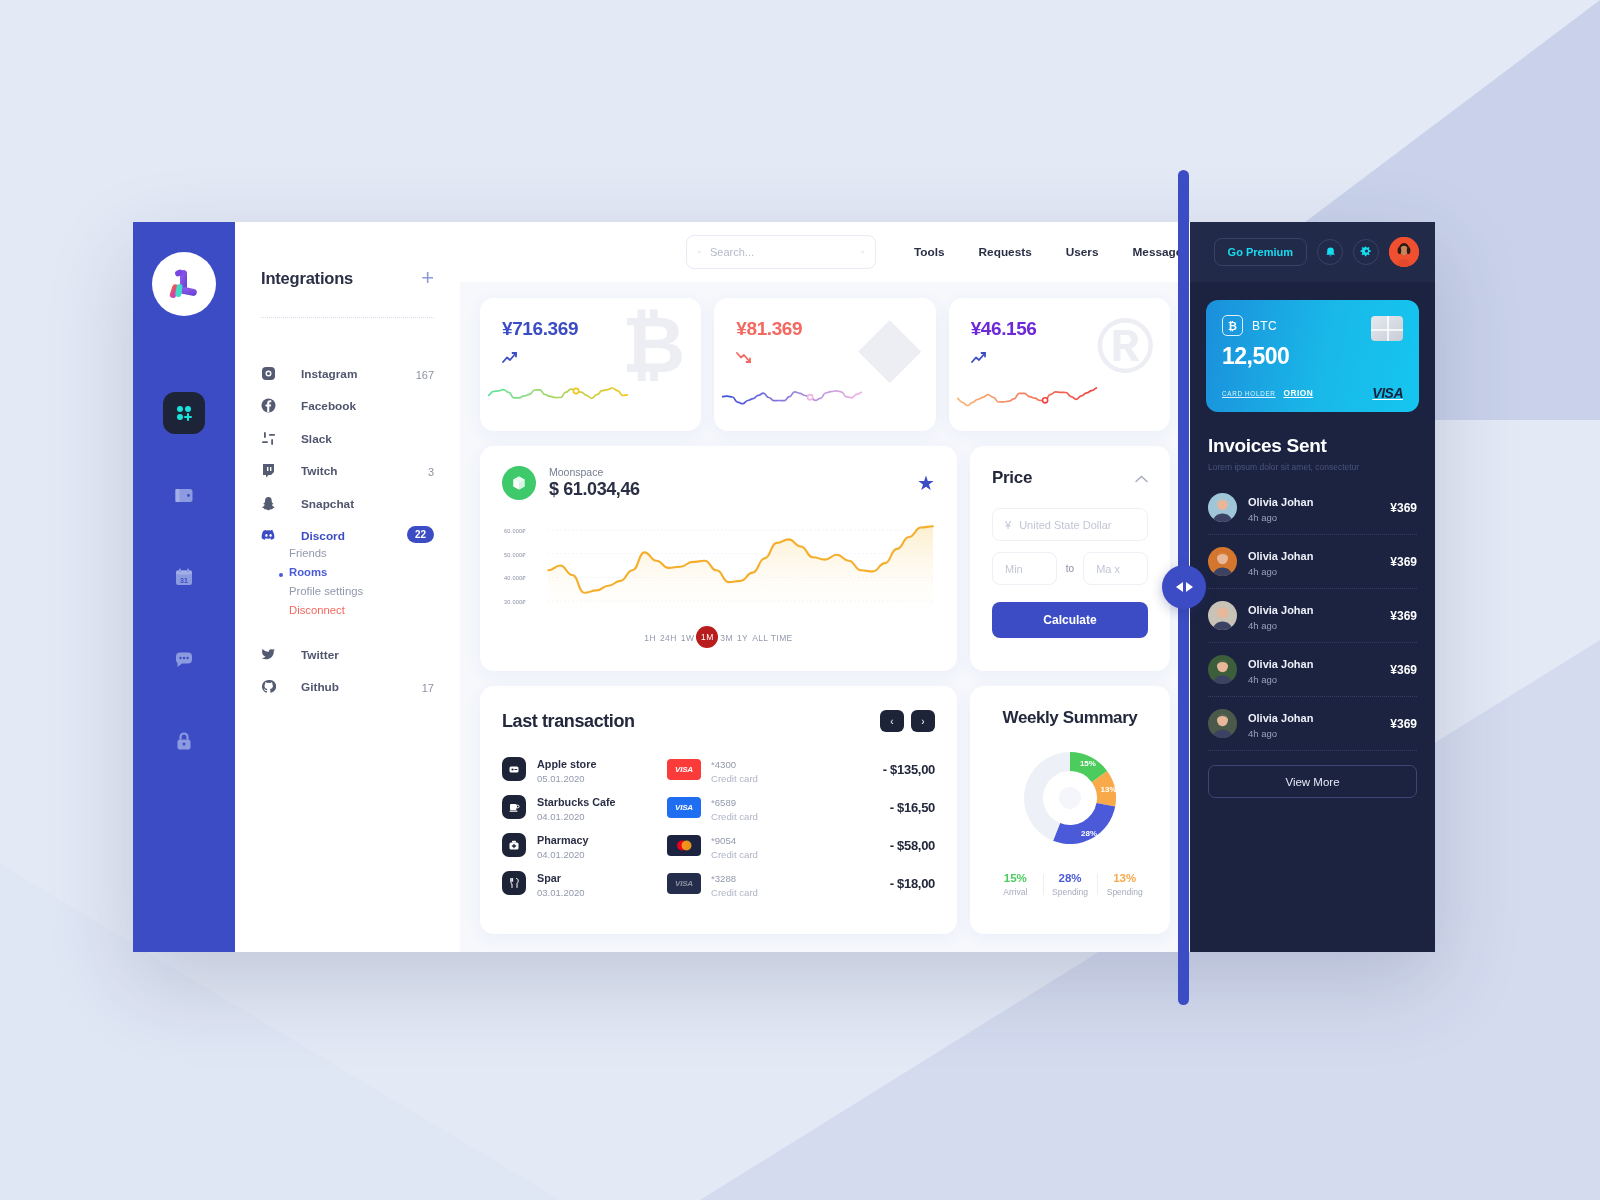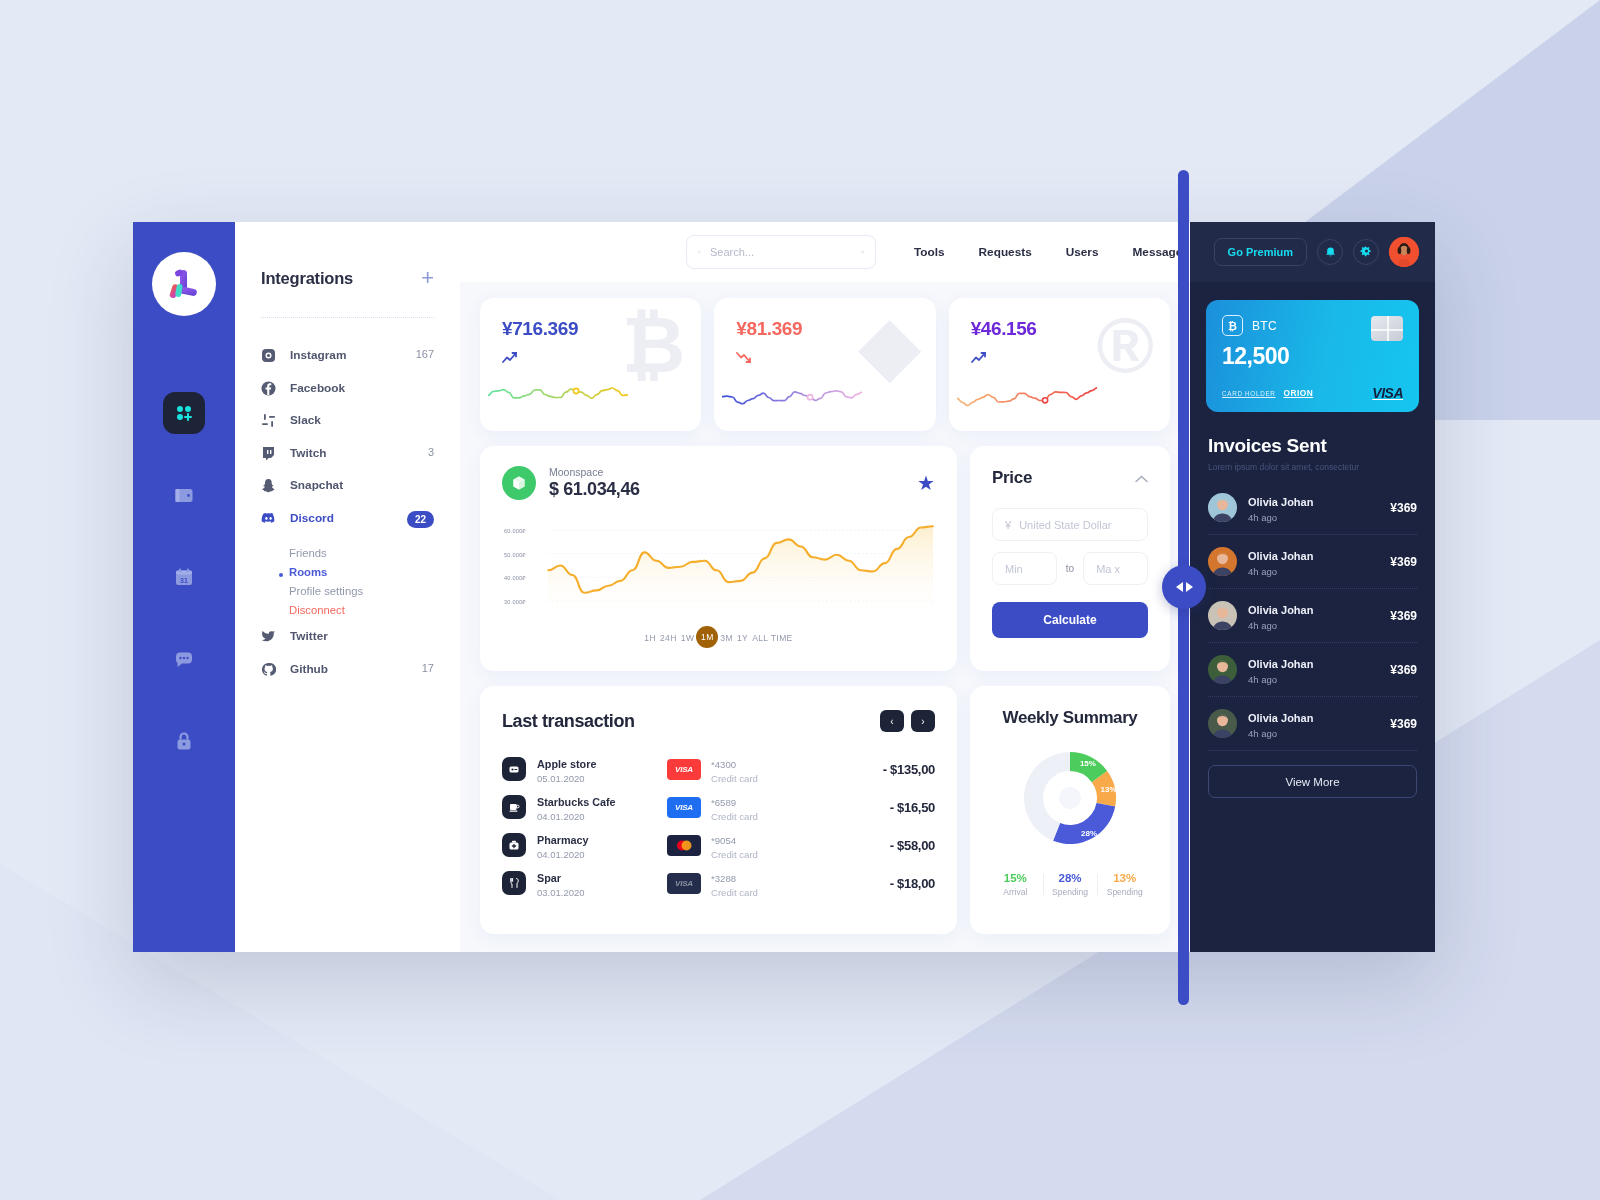--- a/index.html
+++ b/index.html
@@ -70,21 +70,21 @@
     margin-bottom: 28px;
   }
   #integrations-title { font-size: 16.5px; font-weight: 700; color: #2b2f45; letter-spacing: -.2px;}
   #add-integration-btn {
     color: #8e9bd6; font-size: 22px; line-height: 1; cursor: pointer; font-weight: 300;
   }
   .dotted-sep {
     border-top: 1.5px dotted #d7dced; margin: 0 0 30px 0;
   }
   .integration-row {
-    display: flex; align-items: flex-start; gap: 14px;
+    display: flex; align-items: flex-end; gap: 25px;
     height: 32.5px; cursor: pointer;
   }
   .integration-row .ico { width: 15px; display:flex; align-items:center; justify-content:center; color: #555b72; }
   .integration-row .nm { flex: 1; font-size: 11.8px; font-weight: 700; color: #50566e; }
   .integration-row .ct { font-size: 11px; color: #8b90a4; }
   .integration-row.active .nm { color: #3c4cc4; }
   .integration-row.active .ico { color: #3c4cc4; }
   .badge-count {
     background: #3c4cc4; color: #fff; font-size: 10px; font-weight: 700;
     border-radius: 9px; padding: 3px 8px; min-width: 26px; text-align: center;
@@ -145,21 +145,21 @@
     display: flex; align-items: center; justify-content: center; flex: 0 0 34px;
   }
   #moonspace-name { font-size: 10.5px; color: #777d92; margin-bottom: 1px; }
   #moonspace-price { font-size: 18px; font-weight: 700; color: #2b2f45; letter-spacing: -.4px; }
   #fav-star { margin-left: auto; color: #3c4cc4; font-size: 20px; cursor: pointer; }
   #chart-area { position: relative; height: 105px; margin-top: 12px; }
   .yaxis-lab { position: absolute; left: 2px; font-size: 5.6px; color: #8b90a4; letter-spacing: .2px; }
   #ranges { display: flex; justify-content: center; padding: 0 8px; margin-top: 9px; }
   .range-opt { font-size: 8.5px; color: #9399ad; letter-spacing: .4px; cursor: pointer; padding: 7px 2px;}
   .range-opt.active {
-    background: #a16207; color: #fff; border-radius: 50%;
+    background: #b91c1c; color: #fff; border-radius: 50%;
     width: 22px; height: 22px; display: flex; align-items: center; justify-content: center; padding: 0;
   }
 
   #price-card { width: 200px; flex: 0 0 200px; padding: 22px 22px 0 22px; }
   #price-head { display: flex; align-items: center; justify-content: space-between; margin-bottom: 20px; }
   #price-title { font-size: 17px; font-weight: 700; color: #23283c; letter-spacing: -.3px; }
   #price-collapse { color: #a6abbd; font-size: 13px; cursor: pointer; }
   .pill-input {
     height: 33px; border: 1px solid #eef0f6; border-radius: 8px;
     display: flex; align-items: center; padding: 0 12px; gap: 8px; font-size: 11px; color: #c2c6d5;

